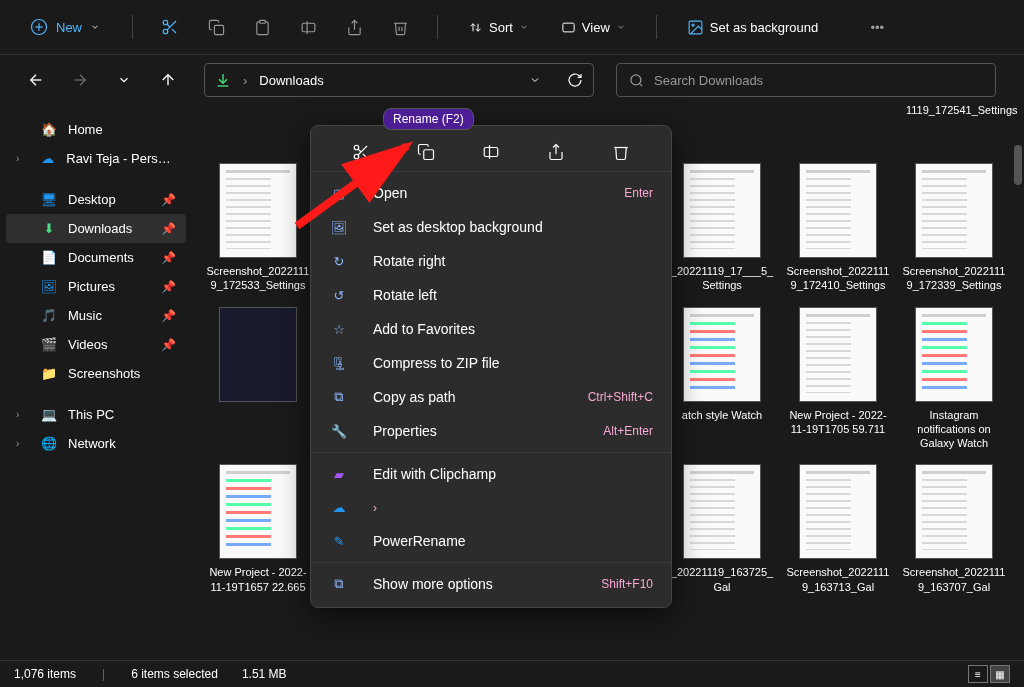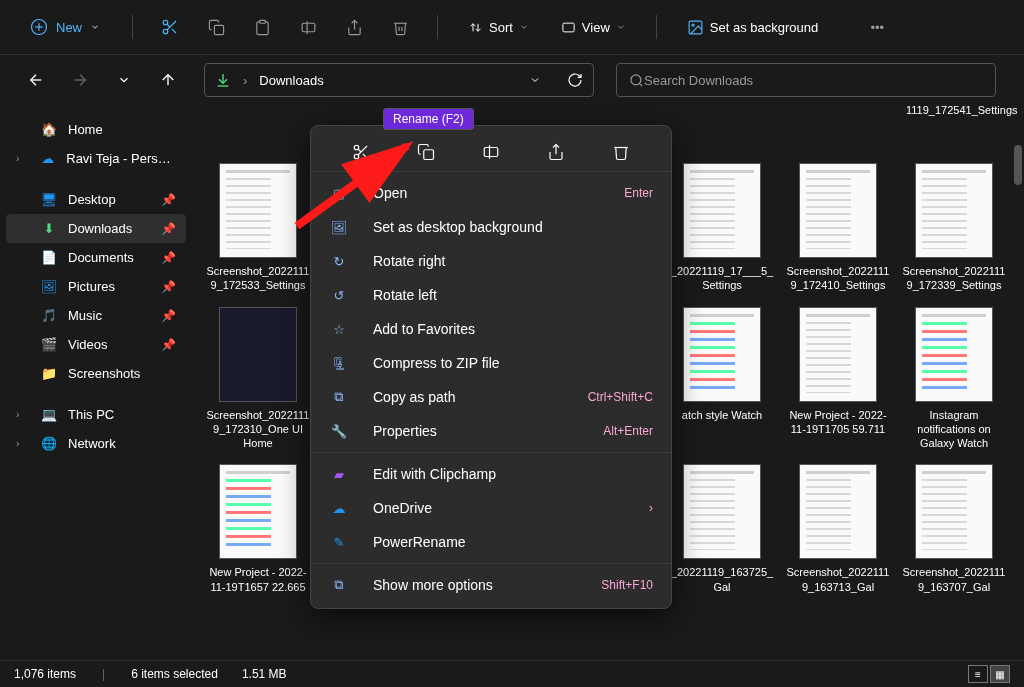--- a/index.html
+++ b/index.html
@@ -8,21 +8,21 @@
 .new-btn{display:flex;align-items:center;gap:8px;color:#4fb7ff;padding:6px 12px;border-radius:4px;cursor:pointer;}
 .tb-icon{width:34px;height:34px;display:flex;align-items:center;justify-content:center;color:#4fb7ff;border-radius:4px;cursor:pointer;}
 .tb-icon.gray{color:#999;}
 .tb-sep{width:1px;height:24px;background:#444;margin:0 8px;}
 .tb-text-btn{display:flex;align-items:center;gap:6px;padding:6px 10px;color:#fff;cursor:pointer;}
 .nav-row{height:50px;display:flex;align-items:center;padding:0 18px;gap:8px;}
 .nav-icon{width:36px;height:36px;display:flex;align-items:center;justify-content:center;color:#fff;border-radius:4px;cursor:pointer;}
 .addr-bar{flex:0 0 390px;height:34px;border:1px solid #555;border-radius:4px;display:flex;align-items:center;padding:0 10px;gap:12px;margin-left:10px;}
 .addr-bar .dl-icon{color:#4ade80;}
 .addr-bar .refresh{margin-left:auto;}
-.search-bar{flex:1;height:34px;border:1px solid #555;border-radius:4px;display:flex;align-items:center;padding:0 12px;gap:0;color:#999;margin-left:14px;margin-right:10px;}
+.search-bar{flex:1;height:34px;border:1px solid #555;border-radius:4px;display:flex;align-items:center;padding:0 12px;gap:10px;color:#999;margin-left:14px;margin-right:10px;}
 .main{display:flex;height:555px;}
 .sidebar{width:192px;padding:10px 6px;overflow:hidden;}
 .side-item{display:flex;align-items:center;gap:10px;padding:7px 10px;border-radius:4px;cursor:pointer;font-size:13px;}
 .side-item.active{background:#2f2f2f;}
 .side-item .chev{width:14px;color:#999;font-size:10px;}
 .side-item .icon{width:18px;display:flex;align-items:center;justify-content:center;}
 .pin{margin-left:auto;color:#888;font-size:12px;}
 .side-sep{height:12px;}
 .content{flex:1;position:relative;padding:12px 10px;}
 .grid{display:grid;grid-template-columns:repeat(7,112px);gap:6px 4px;}
@@ -42,21 +42,21 @@
 
 .ctx{position:absolute;left:310px;top:125px;width:362px;background:#2c2c2c;border:1px solid #444;border-radius:8px;box-shadow:0 8px 30px rgba(0,0,0,.6);padding:6px 0;z-index:20;}
 .ctx-icons{height:40px;display:flex;align-items:center;justify-content:space-around;padding:0 18px;border-bottom:1px solid #3a3a3a;margin-bottom:4px;}
 .ctx-ic{width:38px;height:32px;display:flex;align-items:center;justify-content:center;color:#fff;border-radius:4px;cursor:pointer;}
 .ctx-item{display:flex;align-items:center;gap:24px;padding:9px 18px;cursor:pointer;}
 .ctx-item .ci-icon{width:20px;display:flex;align-items:center;justify-content:center;color:#8ab4f8;}
 .ctx-item .label{flex:1;font-size:14px;}
 .ctx-item .shortcut{color:#f9a8d4;font-size:12px;}
 .ctx-sep{height:1px;background:#3a3a3a;margin:4px 0;}
 
-.tooltip{position:absolute;left:383px;top:108px;background:#6d28d9;border:1px solid #555;padding:3px 9px;font-size:12px;border-radius:3px;z-index:30;}
+.tooltip{position:absolute;left:383px;top:108px;background:#4c1d95;border:1px solid #555;padding:3px 9px;font-size:12px;border-radius:8px;z-index:30;}
 
 .arrow{position:absolute;left:289px;top:134px;z-index:25;pointer-events:none;}
 svg{display:block;}
 </style>
 </head>
 <body>
 
 <div class="toolbar">
   <div class="new-btn">
     <svg width="18" height="18" viewBox="0 0 24 24" fill="none" stroke="currentColor" stroke-width="1.6">
@@ -285,21 +285,20 @@
           <div class="thumb"></div>
           <div class="fname">Screenshot_20221119_172410_Settings</div>
         </div>
       <div class="file">
           <div class="thumb"></div>
           <div class="fname">Screenshot_20221119_172339_Settings</div>
         </div>
 
       <div class="file">
           <div class="thumb dark"></div>
-          <div class="fname">Screenshot_20221119_172310_One UI Home</div>
         </div>
       <div class="file" style="visibility:hidden"></div>
       <div class="file" style="visibility:hidden"></div>
       <div class="file" style="visibility:hidden"></div>
       <div class="file">
           <div class="thumb colored"></div>
           <div class="fname">atch style Watch</div>
         </div>
       <div class="file">
           <div class="thumb"></div>
@@ -425,21 +424,20 @@
       <span class="label">Properties</span>
       <span class="shortcut">Alt+Enter</span>
     </div>
   <div class="ctx-sep"></div>
   <div class="ctx-item">
       <span class="ci-icon" style="color:#a855f7">▰</span>
       <span class="label">Edit with Clipchamp</span>
     </div>
   <div class="ctx-item">
       <span class="ci-icon" style="color:#2196f3">☁</span>
-      <span class="label">OneDrive</span>
       <span class="shortcut">›</span>
     </div>
   <div class="ctx-item">
       <span class="ci-icon" style="color:#2196f3">✎</span>
       <span class="label">PowerRename</span>
     </div>
   <div class="ctx-sep"></div>
   <div class="ctx-item">
       <span class="ci-icon">⧉</span>
       <span class="label">Show more options</span>

